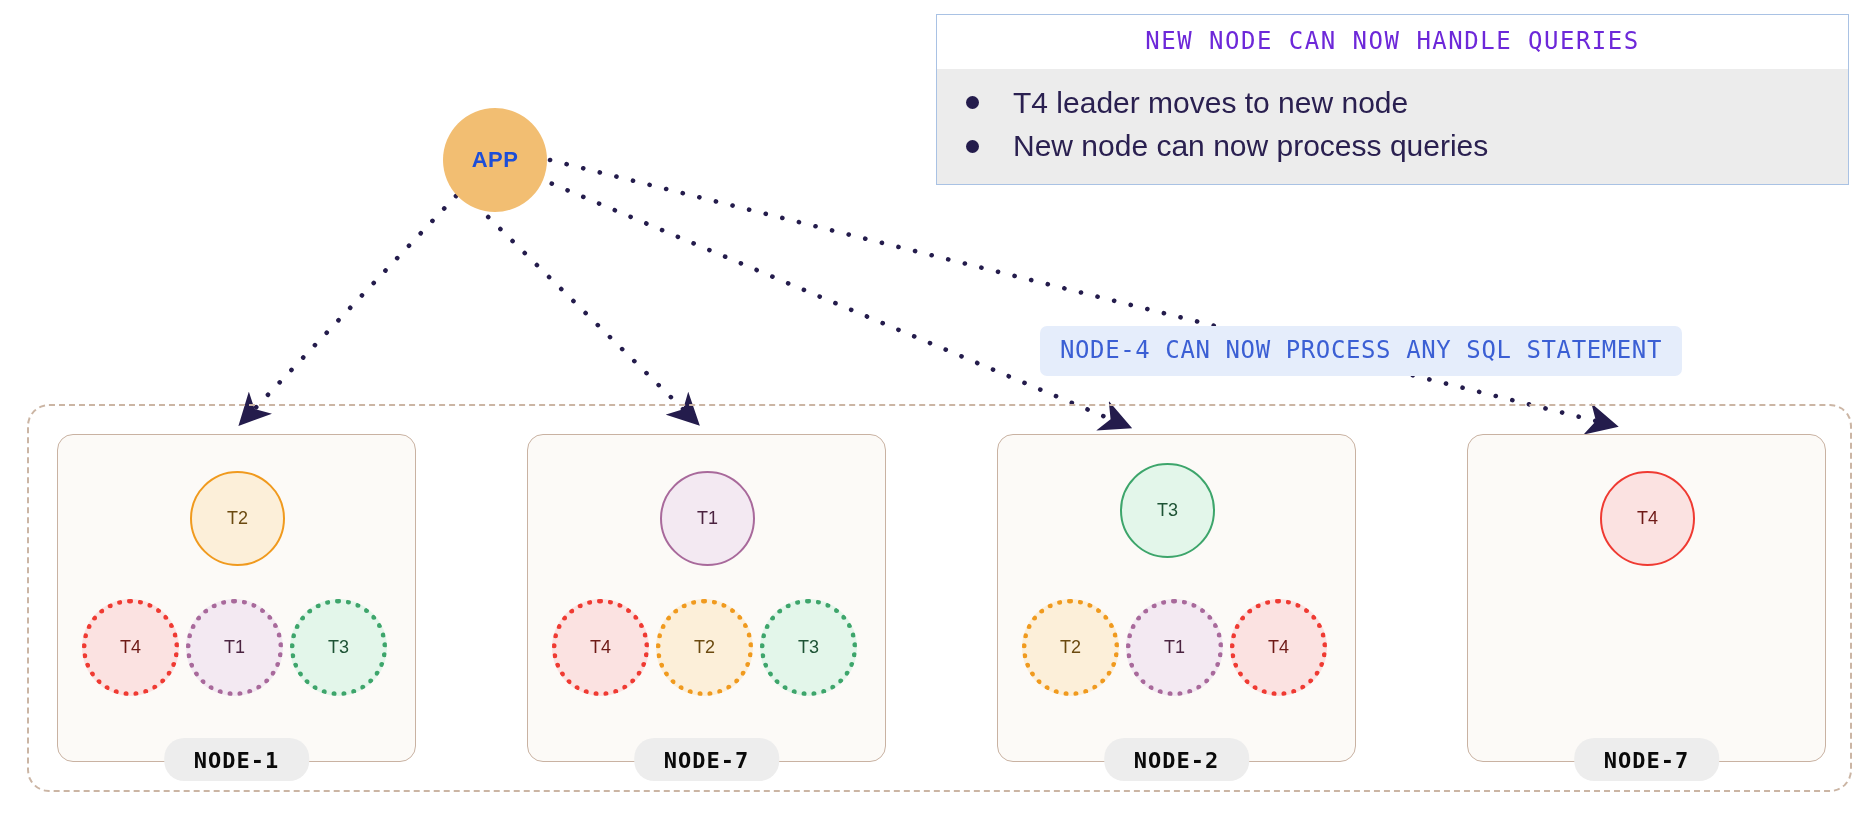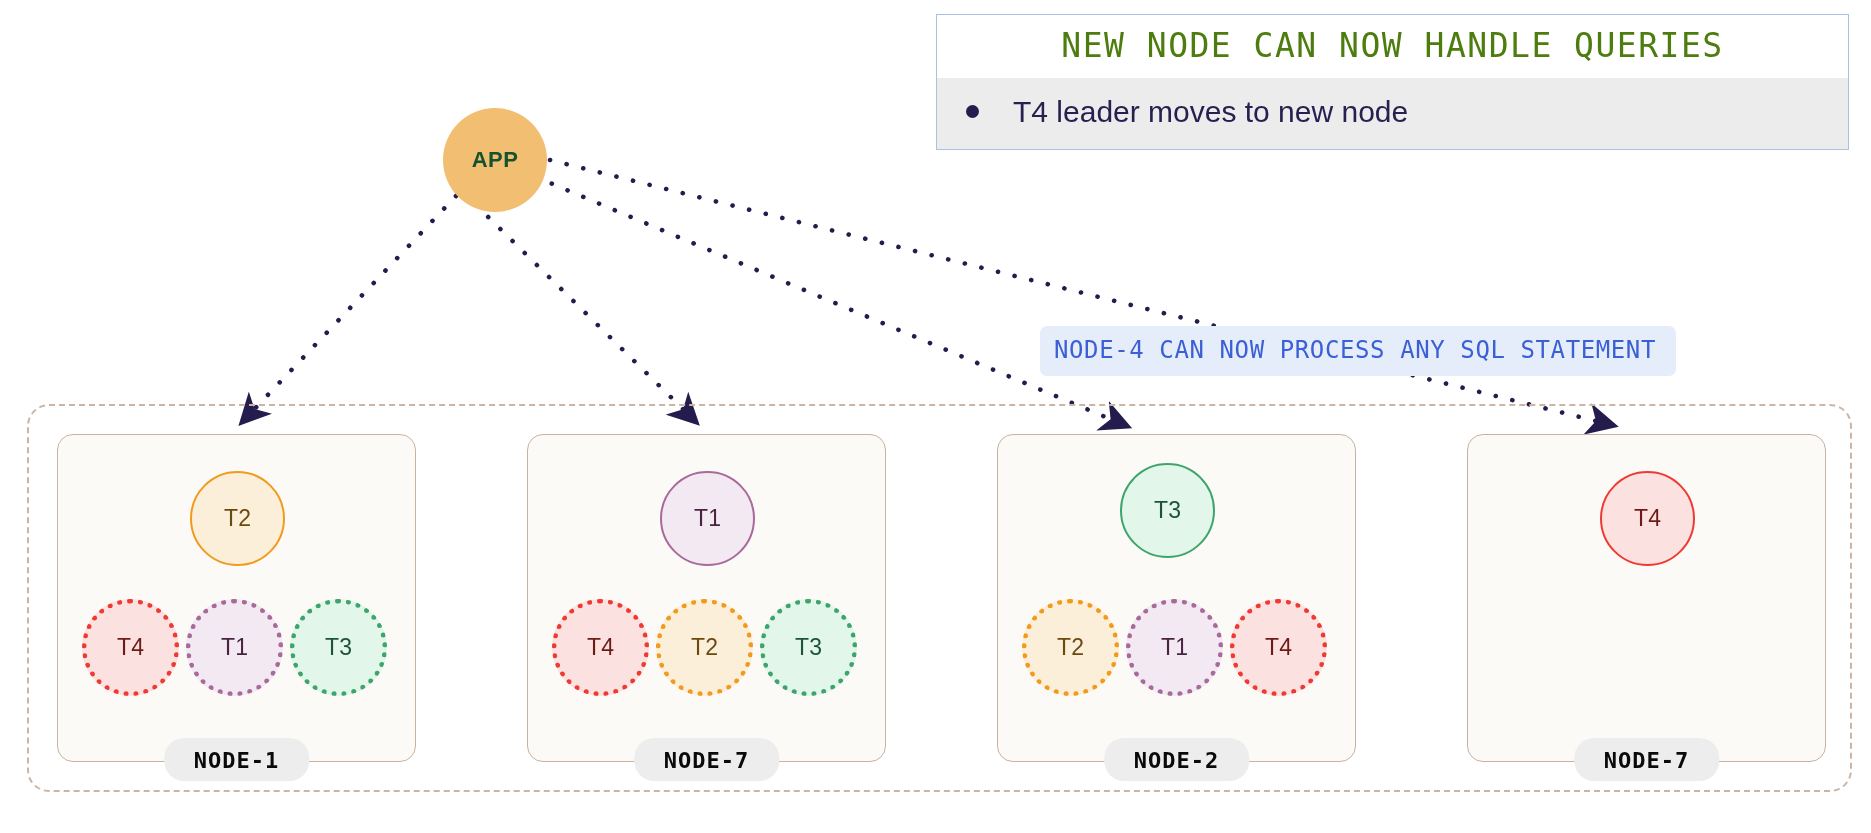--- a/index.html
+++ b/index.html
@@ -32,42 +32,42 @@
     top: 108px;
     width: 104px;
     height: 104px;
     border-radius: 50%;
     background: #F2BE72;
     display: flex;
     align-items: center;
     justify-content: center;
     font-size: 22px;
     font-weight: bold;
-    color: #14532d;
+    color: #1d4ed8;
     letter-spacing: 0.5px;
     z-index: 4;
   }
 
   
   .info-panel {
     position: absolute;
     left: 936px;
     top: 14px;
     width: 913px;
     border: 1.5px solid #A9C2E4;
     box-sizing: border-box;
     background: #ffffff;
     z-index: 6;
   }
   .info-title {
     background: #ffffff;
     text-align: center;
     font-family: "DejaVu Sans Mono", monospace;
-    font-size: 33px;
-    color: #4d7c0f;
+    font-size: 24px;
+    color: #6d28d9;
     letter-spacing: 1.5px;
     padding: 14px 0 16px 0;
     line-height: 1;
     white-space: nowrap;
   }
   .info-body {
     background: #ECECEC;
     padding: 12px 0 16px 0;
   }
   .info-bullet {
@@ -89,21 +89,21 @@
     color: #2A2050;
     line-height: 1.18;
     white-space: nowrap;
   }
 
   
   .sql-callout {
     position: absolute;
     left: 1040px;
     top: 326px;
-    padding: 10px 20px 12px 14px;
+    padding: 10px 20px 12px 20px;
     background: #E5EDFB;
     border-radius: 7px;
     font-family: "DejaVu Sans Mono", monospace;
     font-size: 24px;
     color: #3B5FD4;
     letter-spacing: 0.6px;
     white-space: nowrap;
     z-index: 6;
   }
 
@@ -149,21 +149,21 @@
     z-index: 5;
   }
 
   
   .replica {
     position: absolute;
     border-radius: 50%;
     display: flex;
     align-items: center;
     justify-content: center;
-    font-size: 23px;
+    font-size: 18px;
     box-sizing: border-box;
   }
   .replica.leader {
     width: 95px;
     height: 95px;
     border-style: solid;
     border-width: 2px;
   }
   .replica.follower {
     width: 97px;
@@ -197,20 +197,24 @@
     <span>APP</span>
   </div>
 
   <div class="info-panel">
     <div class="info-title">NEW NODE CAN NOW HANDLE QUERIES</div>
     <div class="info-body">
       <div class="info-bullet">
         <span class="bullet-dot"></span>
         <span class="bullet-text">T4 leader moves to new node</span>
       </div>
+      <div class="info-bullet">
+        <span class="bullet-dot"></span>
+        <span class="bullet-text">New node can now process queries</span>
+      </div>
     </div>
   </div>
 
   <div class="sql-callout">NODE-4 CAN NOW PROCESS ANY SQL STATEMENT</div>
 
   <div class="cluster-box"></div>
 
   <div id="nodes-layer">
       <div class="node-box" style="left: 57px;">
         <div class="replica leader leader-slot" style="left: 132px; top: 36px; border-color: rgb(240, 154, 30); background: rgb(252, 239, 217); color: rgb(107, 74, 16);">

